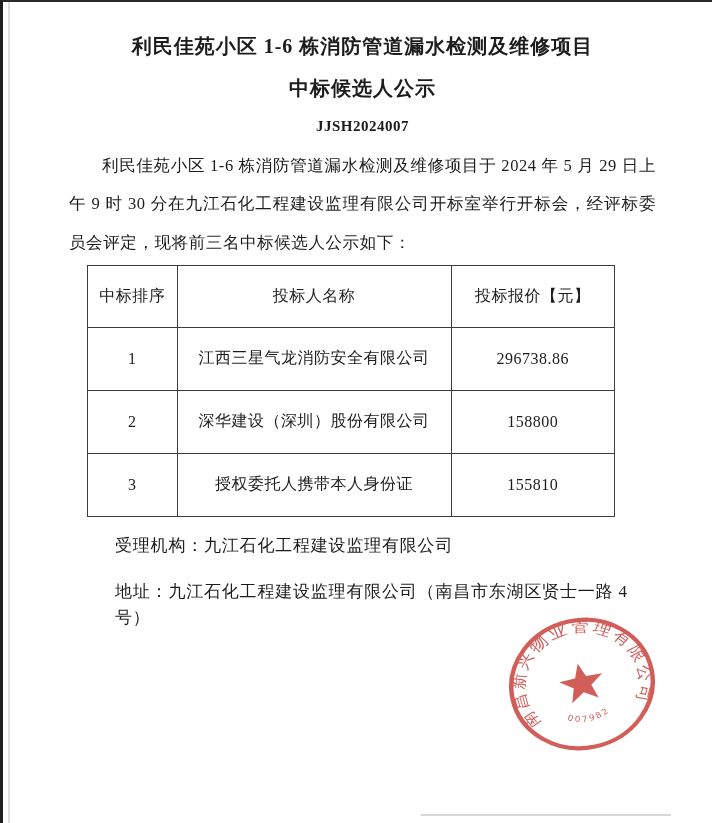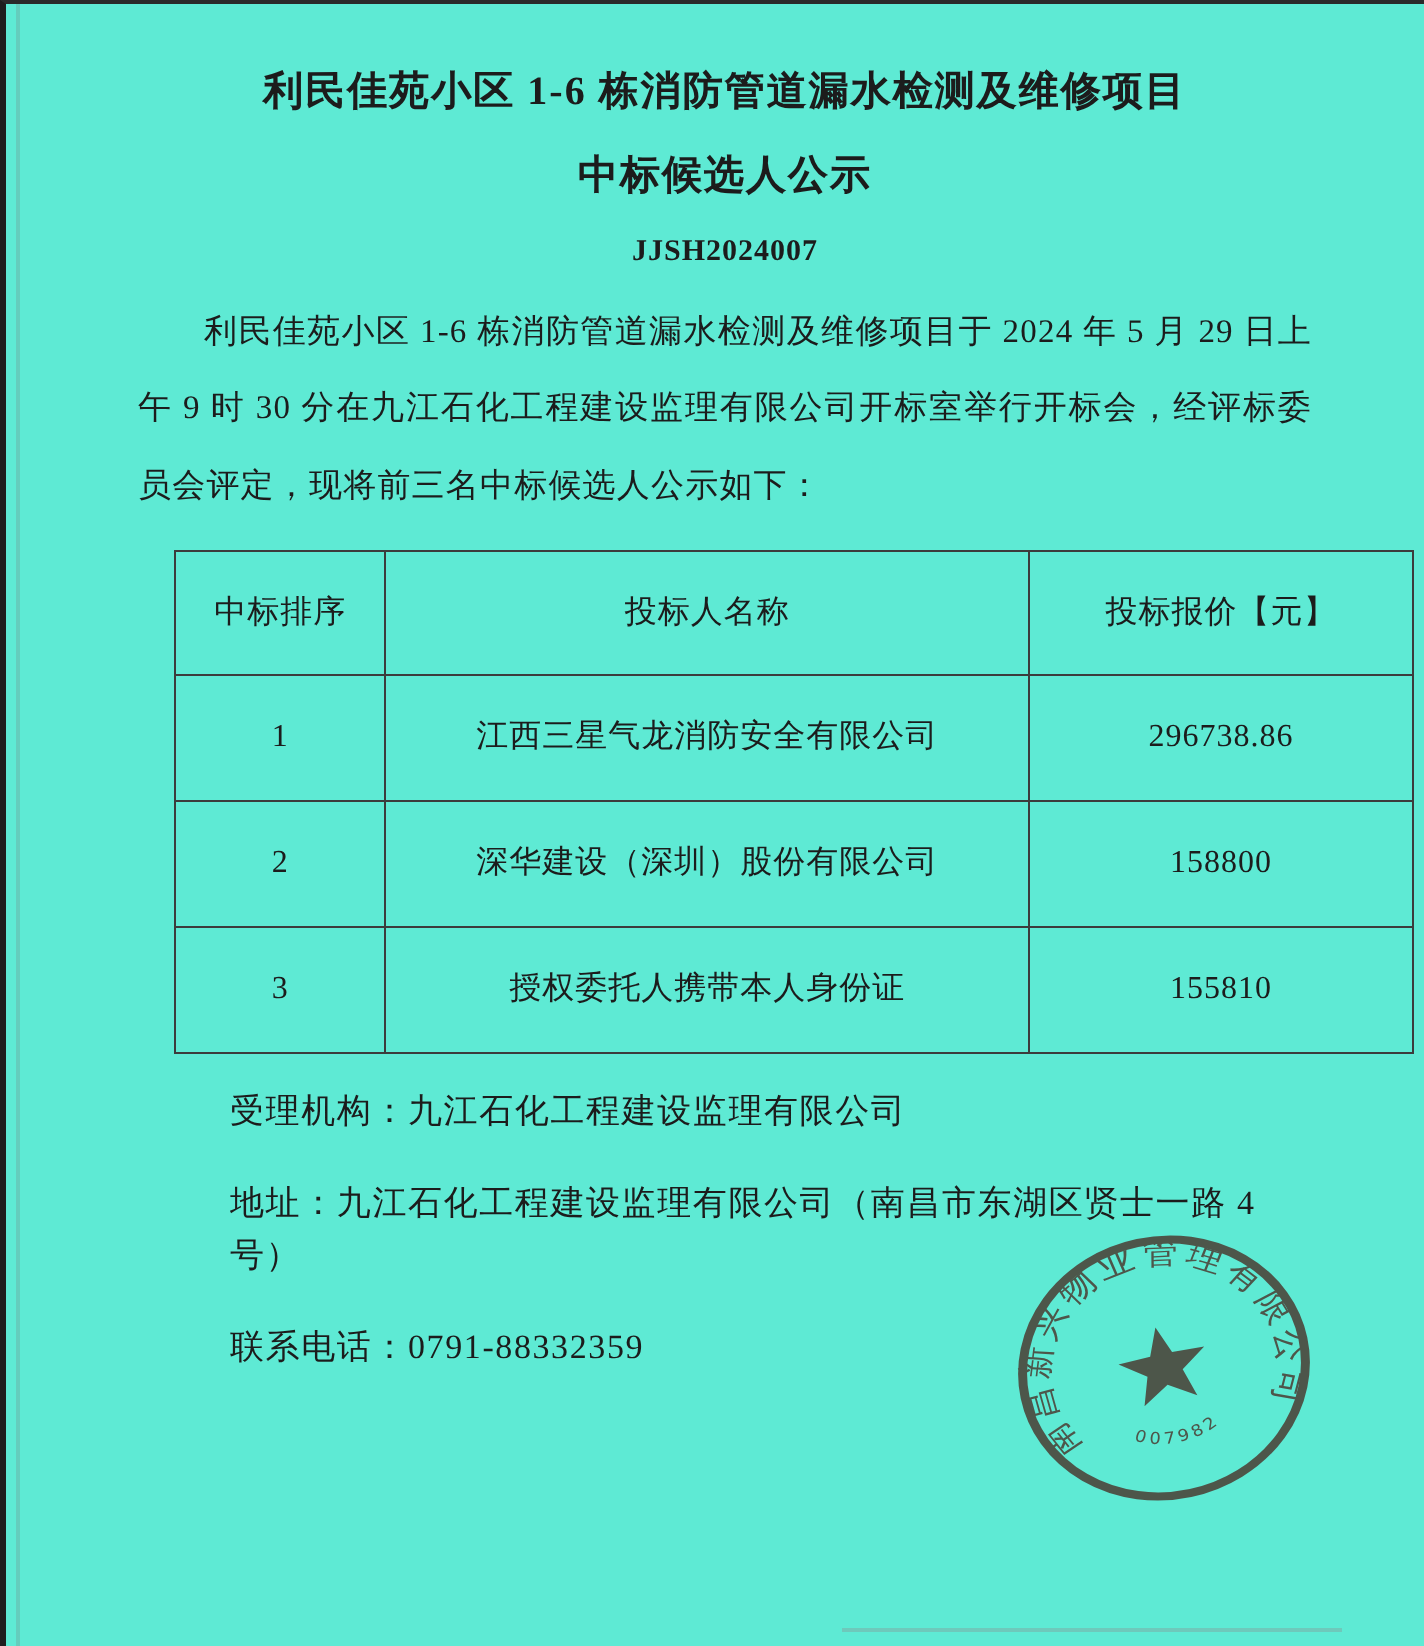--- a/index.html
+++ b/index.html
@@ -1,20 +1,20 @@
 <!DOCTYPE html>
 <html><head>
 <meta charset="utf-8">
 <style>
   html,body { margin:0; padding:0; background:#e8e8e8; }
   .page {
     position:relative;
     width:712px; height:823px;
     margin:0 auto;
-    background:#5eead4;
+    background:#ffffff;
     box-sizing:border-box;
     border-left:3px solid #1e1e1e;
     border-top:2px solid #2a2a2a;
     font-family:"Liberation Serif","DejaVu Serif",serif;
     color:#1c1c1c;
     overflow:hidden;
   }
   .scan-shadow-left {
     position:absolute; left:5px; top:0; width:2px; height:823px;
     background:rgba(120,120,120,0.25);
@@ -49,23 +49,23 @@
     text-align:justify;
     text-indent:2em;
     letter-spacing:0.6px;
     margin:0;
   }
   .para1 { margin-top:12px; }
   .para2 { margin-top:14px; }
 
   table.bid-table {
     border-collapse:collapse;
-    margin-top:13px;
+    margin-top:3px;
     margin-left:18px;
-    width:620px;
+    width:528px;
     table-layout:fixed;
   }
   .bid-table th, .bid-table td {
     border:1px solid #3c3c3c;
     font-weight:normal;
     font-size:16px;
     text-align:center;
     vertical-align:middle;
     padding:0 4px;
     letter-spacing:0.5px;
@@ -136,21 +136,20 @@
           <td>授权委托人携带本人身份证</td>
           <td>155810</td>
         </tr>
       </tbody>
     </table>
 
 
     <div class="contact-block">
       <p class="contact-line">受理机构：九江石化工程建设监理有限公司</p>
       <p class="contact-line">地址：九江石化工程建设监理有限公司（南昌市东湖区贤士一路 4 号）</p>
-      <p class="contact-line">联系电话：0791-88332359</p>
     </div>
 
   </div>
 
   <svg class="seal" viewBox="0 0 160 144" xmlns="http://www.w3.org/2000/svg">
     <g transform="rotate(-12 80 72)">
       <g transform="translate(0,7.2) scale(1,0.9)">
         <circle cx="80" cy="72" r="71" fill="none" stroke="#c9413c" stroke-width="4.5"></circle>
         <path id="sealTextArc" d="M 32.5 105.3 A 58 58 0 1 1 127.5 105.3" fill="none"></path>
         <text font-size="18" letter-spacing="3" fill="#c9413c" font-family="Liberation Serif, DejaVu Serif, serif" text-anchor="middle">

